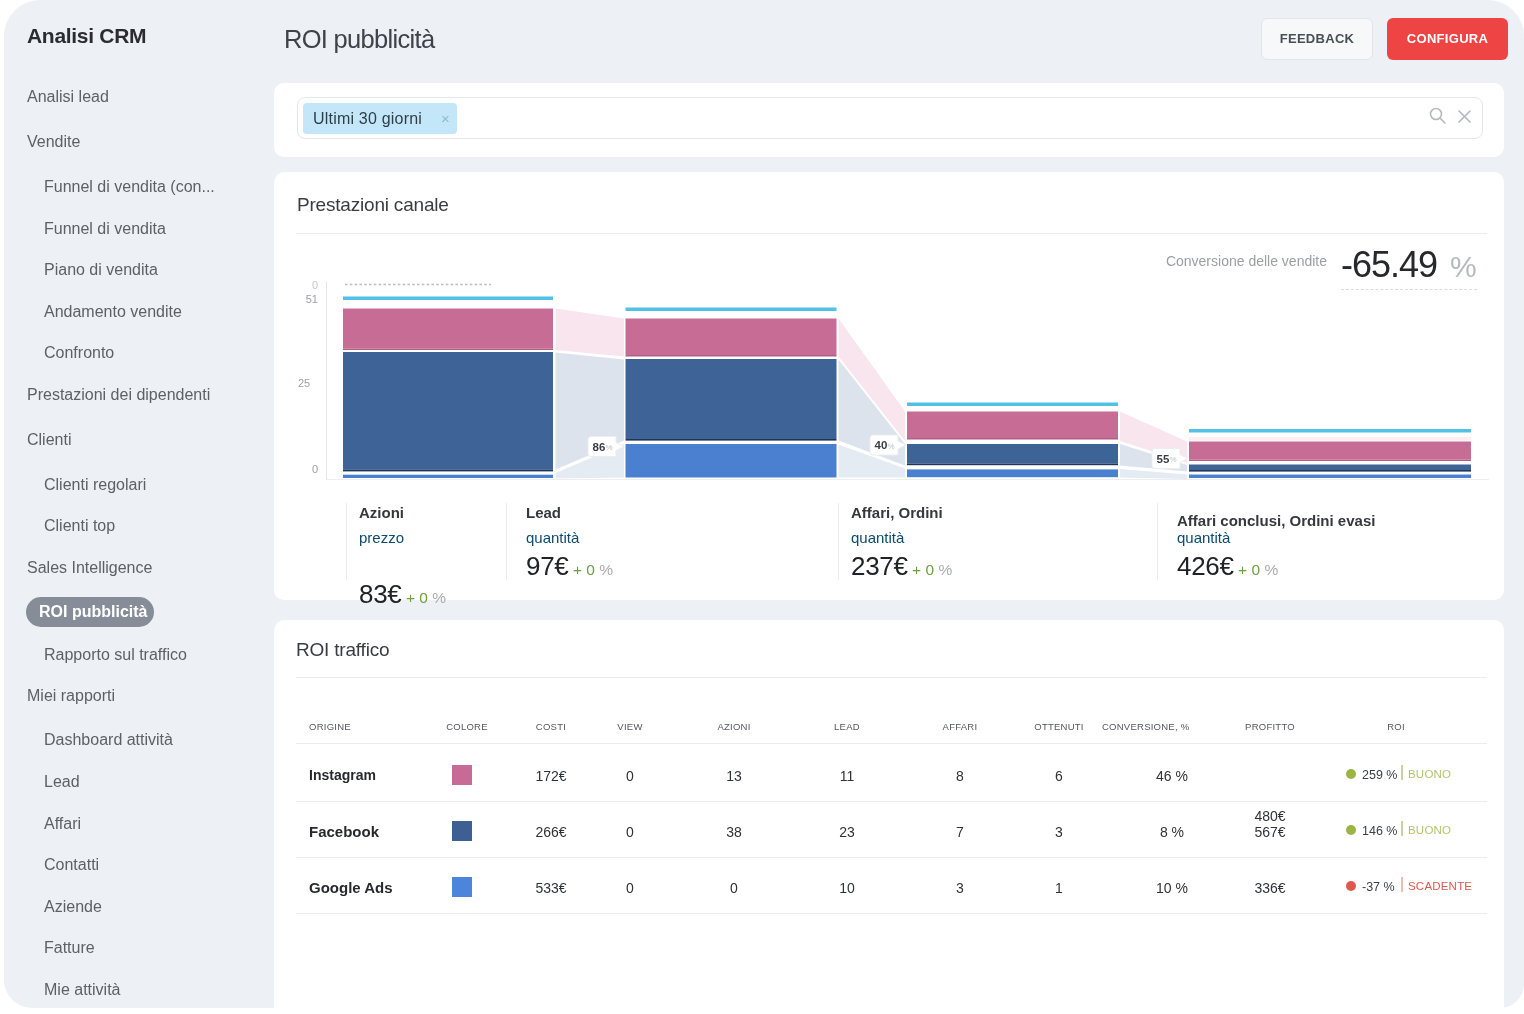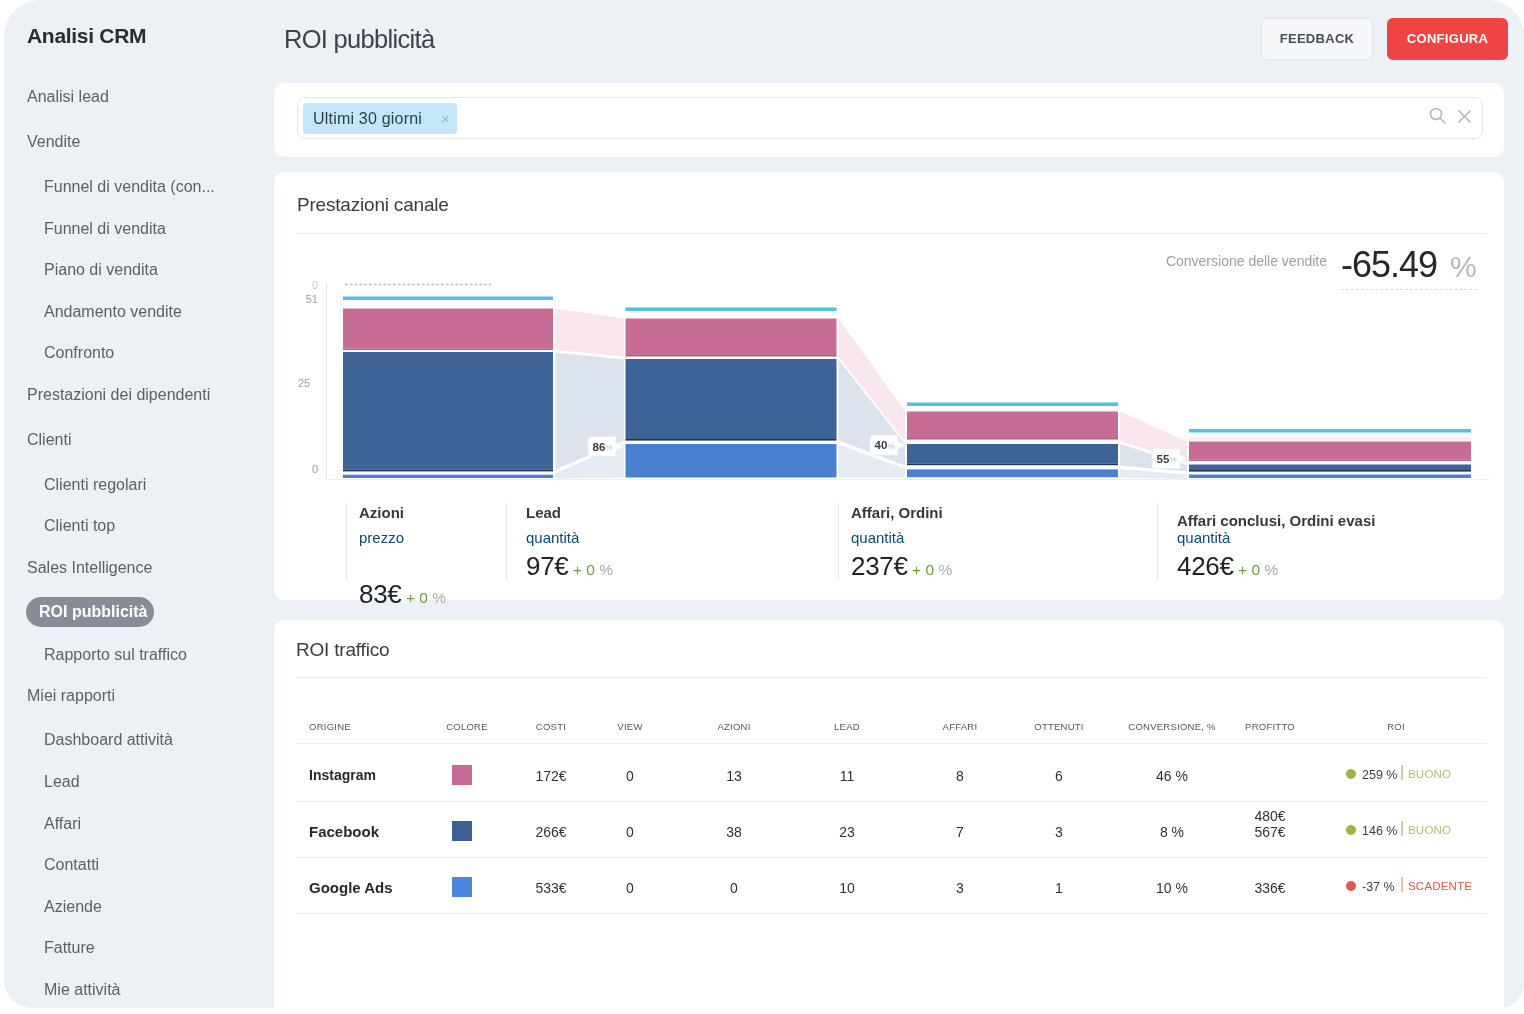--- a/index.html
+++ b/index.html
@@ -173,21 +173,21 @@
 <div class="abs hline" style="left:296px;top:677px;width:1191px;"></div>
 
 <div class="abs hdrcell" style="left:309px;top:721px;">ORIGINE</div>
 <div class="abs hdrcell" style="left:407px;top:721px;width:120px;text-align:center;">COLORE</div>
 <div class="abs hdrcell" style="left:491px;top:721px;width:120px;text-align:center;">COSTI</div>
 <div class="abs hdrcell" style="left:570px;top:721px;width:120px;text-align:center;">VIEW</div>
 <div class="abs hdrcell" style="left:674px;top:721px;width:120px;text-align:center;">AZIONI</div>
 <div class="abs hdrcell" style="left:787px;top:721px;width:120px;text-align:center;">LEAD</div>
 <div class="abs hdrcell" style="left:900px;top:721px;width:120px;text-align:center;">AFFARI</div>
 <div class="abs hdrcell" style="left:999px;top:721px;width:120px;text-align:center;">OTTENUTI</div>
-<div class="abs hdrcell" style="left:1102px;top:721px;width:140px;text-align:center;">CONVERSIONE, %</div>
+<div class="abs hdrcell" style="left:1102px;top:721px;width:140px;">CONVERSIONE, %</div>
 <div class="abs hdrcell" style="left:1210px;top:721px;width:120px;text-align:center;">PROFITTO</div>
 <div class="abs hdrcell" style="left:1336px;top:721px;width:120px;text-align:center;">ROI</div>
 <div class="abs hline" style="left:296px;top:743px;width:1191px;"></div>
 
 <div class="abs cell" style="left:309px;top:767px;font-weight:bold;font-size:14px;color:#27292d;">Instagram</div>
 <div class="abs" style="left:452px;top:765px;width:20px;height:20px;background:#c76a95;"></div>
 <div class="abs cell" style="left:491px;top:768px;width:120px;text-align:center;">172€</div>
 <div class="abs cell" style="left:570px;top:768px;width:120px;text-align:center;">0</div>
 <div class="abs cell" style="left:674px;top:768px;width:120px;text-align:center;">13</div>
 <div class="abs cell" style="left:787px;top:768px;width:120px;text-align:center;">11</div>

